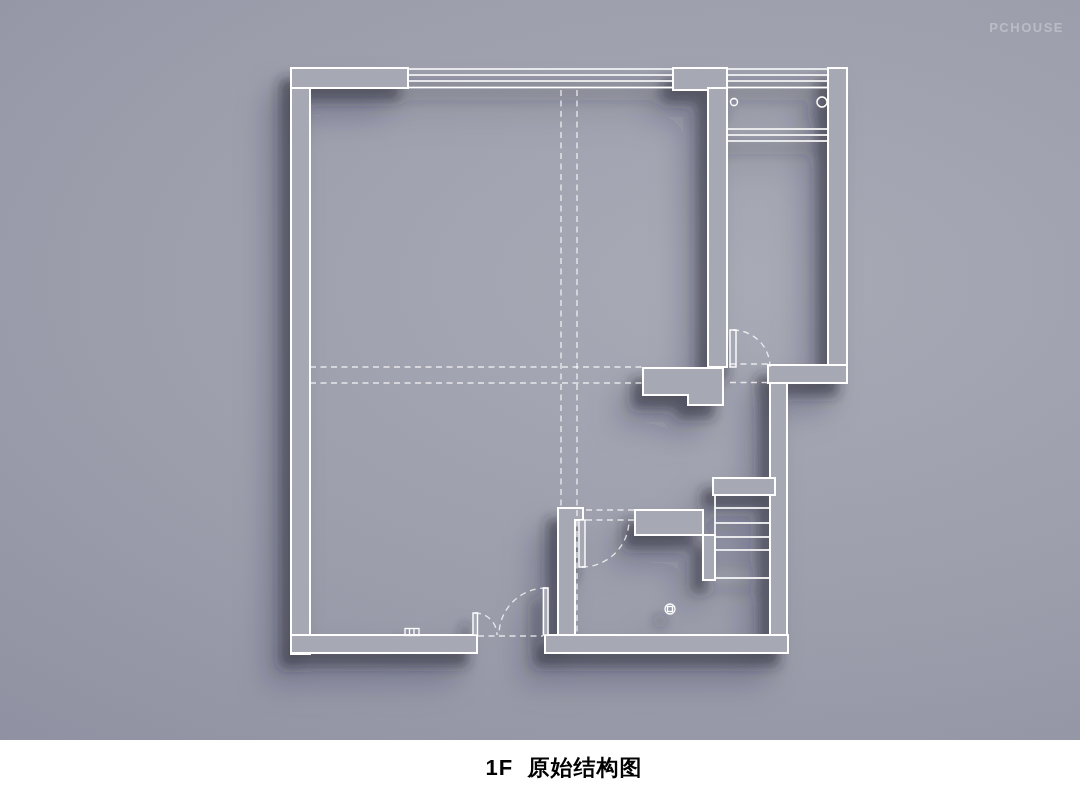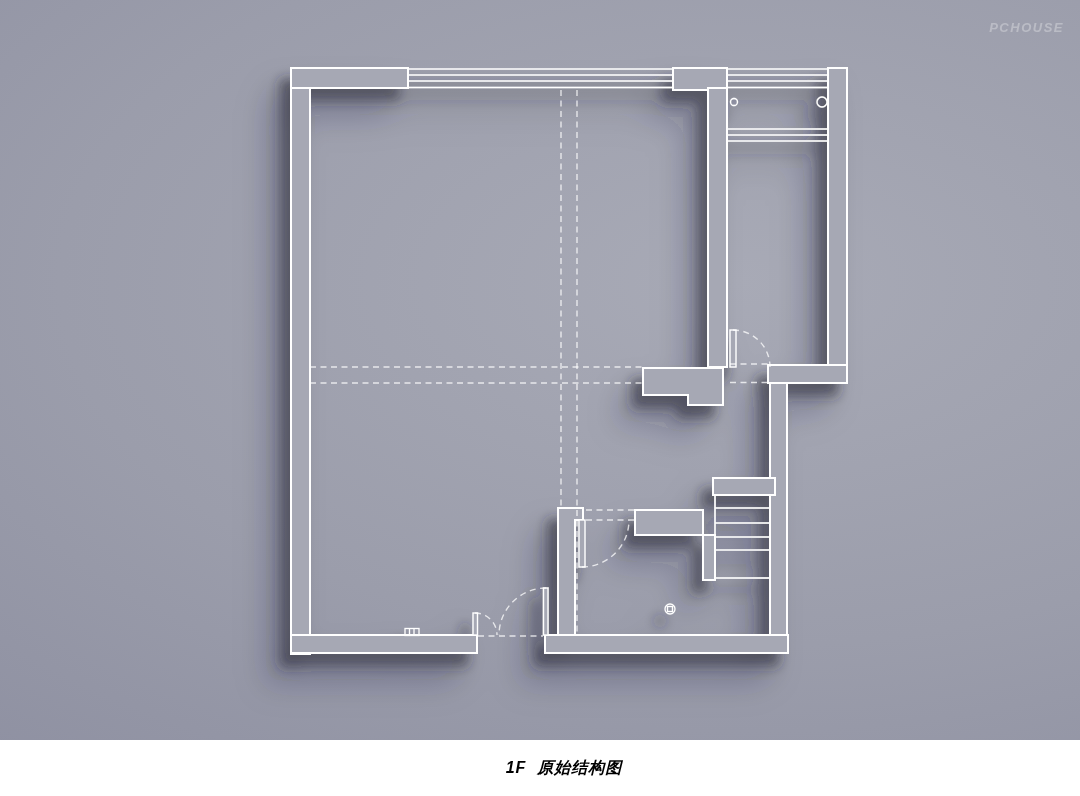--- a/index.html
+++ b/index.html
@@ -11,21 +11,21 @@
     --shadow:#262838;
     --caption-text:#000000;
     --caption-bg:#ffffff;
     --watermark:rgba(255,255,255,0.30);
   }
   html,body{margin:0;padding:0;}
   body{
     width:1080px;height:796px;overflow:hidden;
     font-family:"Liberation Sans", sans-serif;
   }
-  .stage{position:relative;width:1080px;height:796px;background:var(--caption-bg);font-style:italic;}
+  .stage{position:relative;width:1080px;height:796px;background:var(--caption-bg);}
   .plan-area{
     position:absolute;left:0;top:0;width:1080px;height:740px;
     background:radial-gradient(120% 95% at 68% 38%, var(--bg-inner) 0%, var(--bg-mid) 52%, var(--bg-outer) 100%);
   }
   .plan-area svg{position:absolute;left:0;top:0;width:1080px;height:740px;display:block;}
   .wall{fill:var(--wall-fill);stroke:var(--line);stroke-width:2;}
   .leaf{fill:var(--wall-fill);stroke:var(--line);stroke-width:1.4;}
   .winline{fill:none;stroke:var(--line);stroke-width:1.4;}
   .outline{fill:none;stroke:var(--line);stroke-width:1.6;}
   .sym{fill:none;stroke:var(--line);stroke-width:1.3;}
@@ -33,21 +33,21 @@
   .watermark{
     position:absolute;top:20px;right:16px;
     font-size:13px;font-weight:700;letter-spacing:1.5px;
     color:var(--watermark);
   }
   .caption-bar{
     position:absolute;left:0;bottom:0;width:1080px;height:56px;
     background:var(--caption-bg);display:flex;align-items:center;justify-content:center;
   }
   .caption{
-    font-size:16px;font-weight:700;color:var(--caption-text);
+    font-size:22px;font-weight:700;color:var(--caption-text);
     letter-spacing:1px;white-space:pre;margin-left:48px;
   }
 </style>
 </head>
 <body>
 
 <div class="stage">
   <div class="plan-area">
 
     <svg viewBox="0 0 1080 740">

